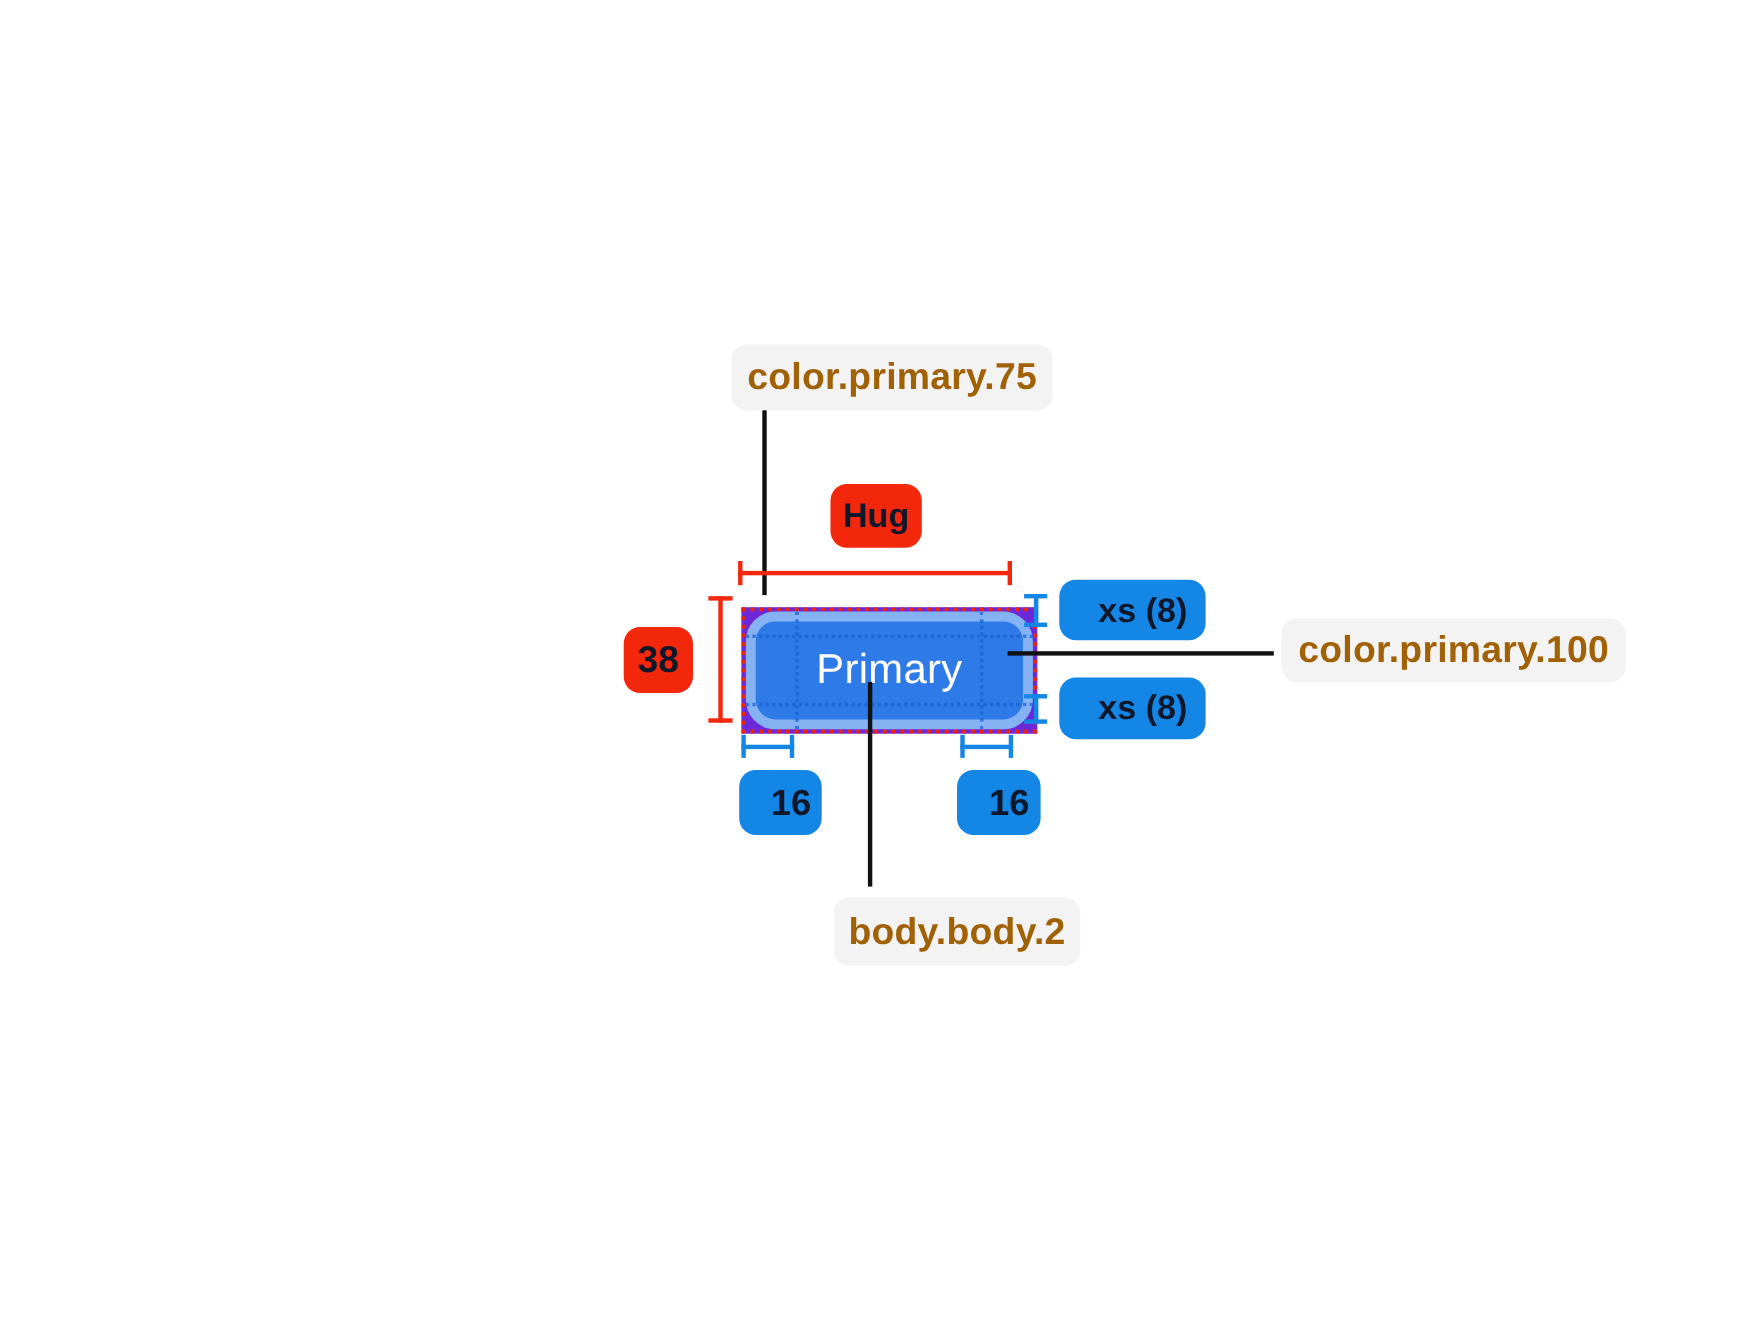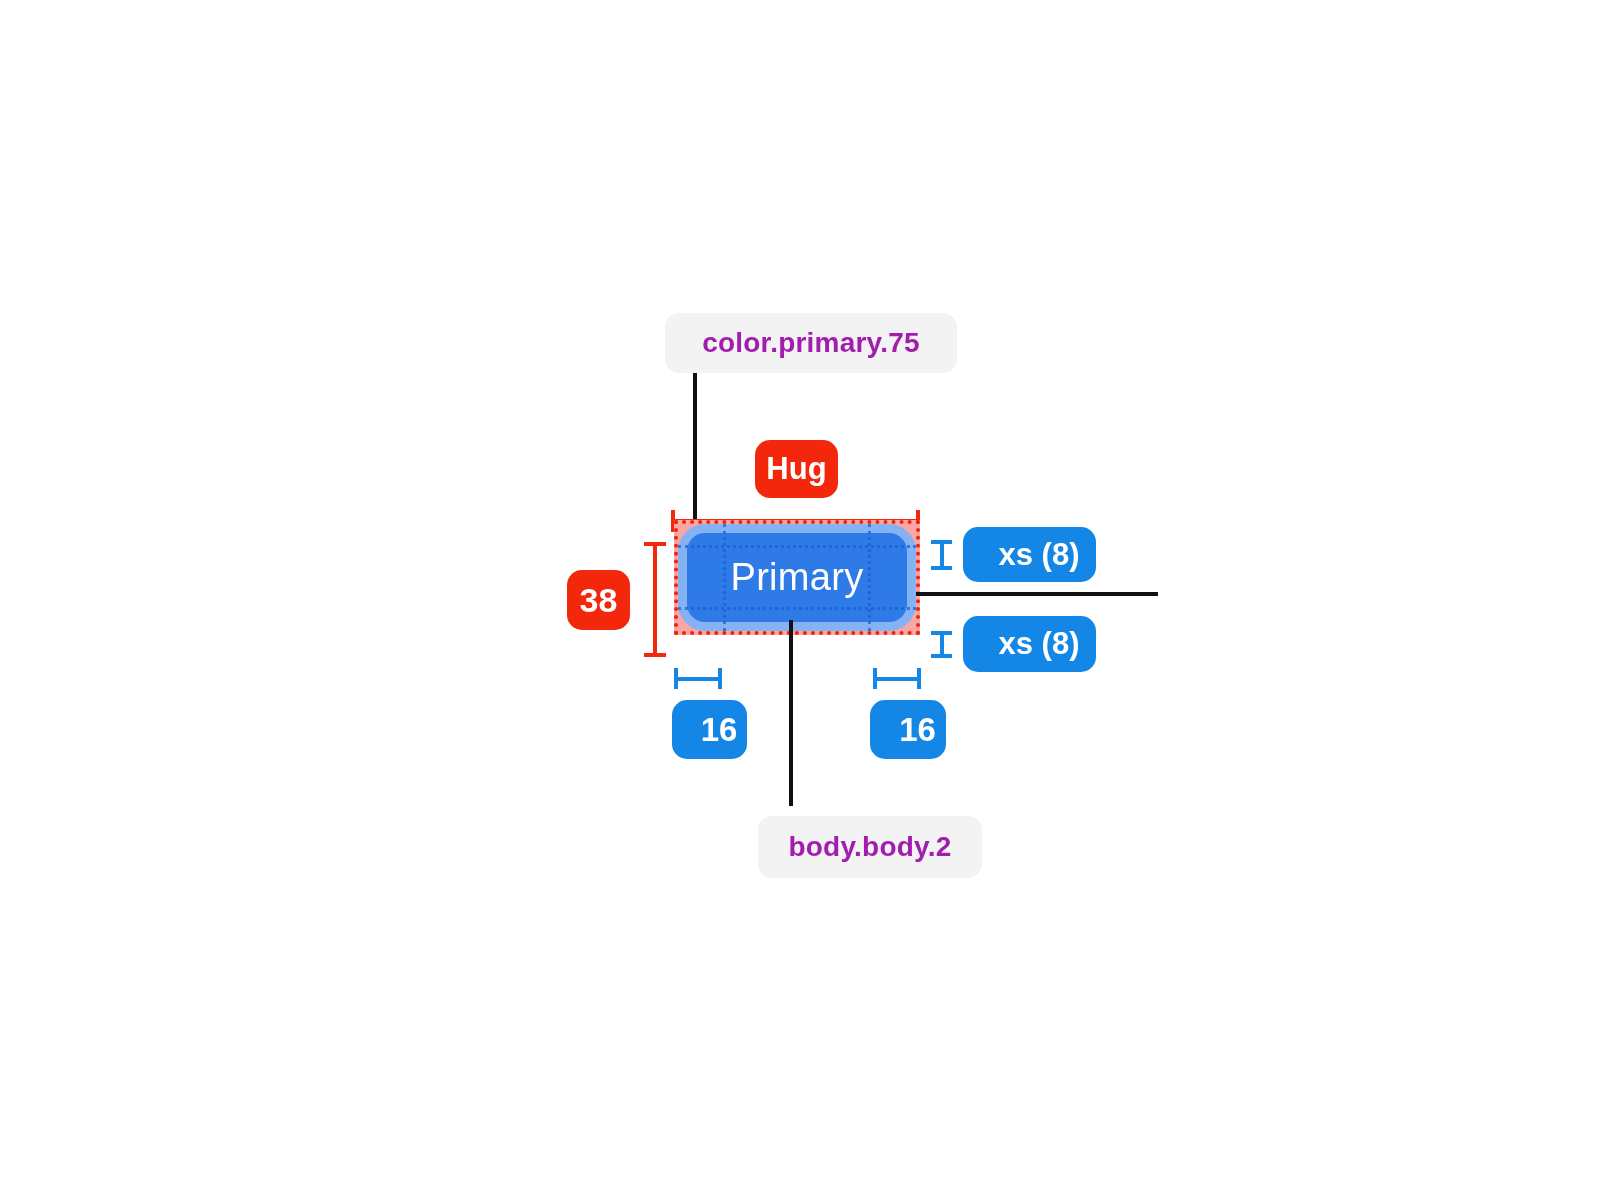--- a/index.html
+++ b/index.html
@@ -13,35 +13,35 @@
   }
 
   
   .glabel {
     position: absolute;
     background: #f3f3f4;
     border-radius: 14px;
     display: flex;
     align-items: center;
     justify-content: center;
-    color: #a21caf;
+    color: #a16207;
     font-weight: 600;
-    font-size: 28px;
+    font-size: 34px;
     letter-spacing: 0.2px;
     white-space: nowrap;
   }
 
   
   .badge {
     position: absolute;
     border-radius: 15px;
     display: flex;
     align-items: center;
     justify-content: center;
-    color: #ffffff;
+    color: #0f172a;
     font-weight: 600;
     white-space: nowrap;
   }
   .badge.red  { background: #f3270c; }
   .badge.blue { background: #1487e6; padding-left: 19px; }
 
   
   .leader { position: absolute; background: #111111; }
 
   
@@ -63,25 +63,25 @@
   }
   .measure .cap-h {
     position: absolute; left: 0; right: 0; height: 4px; background: currentColor;
   }
   .measure .cap-h.s { top: 0; }
   .measure .cap-h.e { bottom: 0; }
 
   
   .bbox {
     position: absolute;
-    left: 674px; top: 520px;
-    width: 246px; height: 115px;
+    left: 674px; top: 552px;
+    width: 269px; height: 115px;
     box-sizing: border-box;
     border: 4px dotted #ee2408;
-    background: #fca5a5;
+    background: #6d28d9;
   }
   .btn {
     position: absolute;
     left: 0; top: 0; right: 0; bottom: 0;
     box-sizing: border-box;
     border: 9px solid #84b2f2;
     border-radius: 27px;
     background: #2e7ae7;
     display: flex;
     align-items: center;
@@ -146,20 +146,21 @@
 
   <div class="measure blue" style="left:931px; top:631px; width:21px; height:27px;">
     <span class="cap-h s"></span>
     <span class="bar-v"></span>
     <span class="cap-h e"></span>
   </div>
   <div class="badge blue" style="left:963px; top:616px; width:114px; height:56px; font-size:31px;">xs (8)</div>
 
   <div class="leader" style="left:916px; top:592px; width:242px; height:4px;"></div>
 
+  <div class="glabel" style="left:1165px; top:562px; width:313px; height:58px;">color.primary.100</div>
 
   <div class="measure blue" style="left:674px; top:668px; width:48px; height:21px;">
     <span class="cap-v s"></span>
     <span class="bar-h"></span>
     <span class="cap-v e"></span>
   </div>
   <div class="badge blue" style="left:672px; top:700px; width:56px; height:59px; font-size:33px;">16</div>
 
   <div class="measure blue" style="left:873px; top:668px; width:48px; height:21px;">
     <span class="cap-v s"></span>

